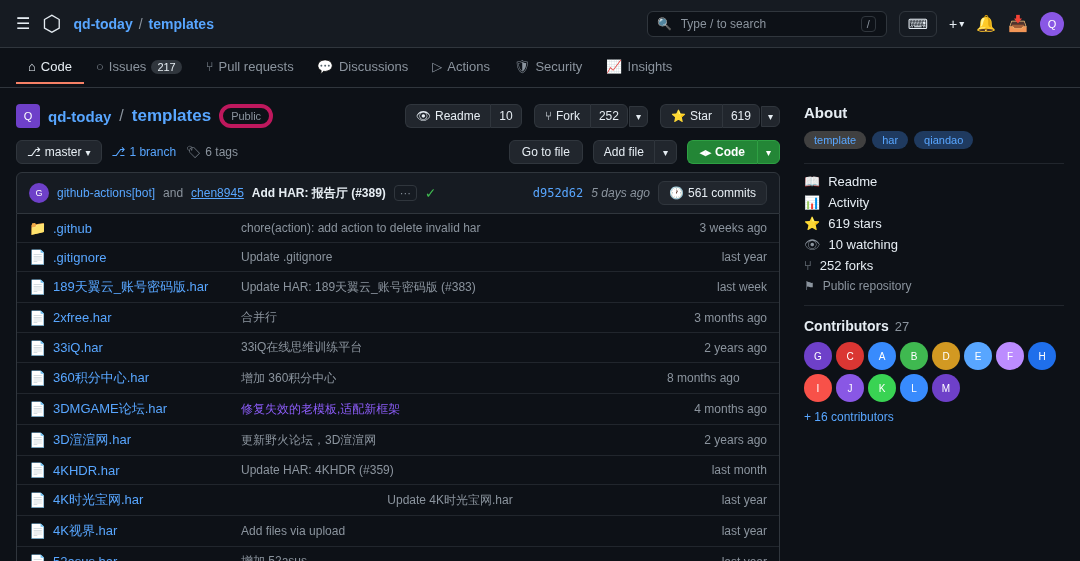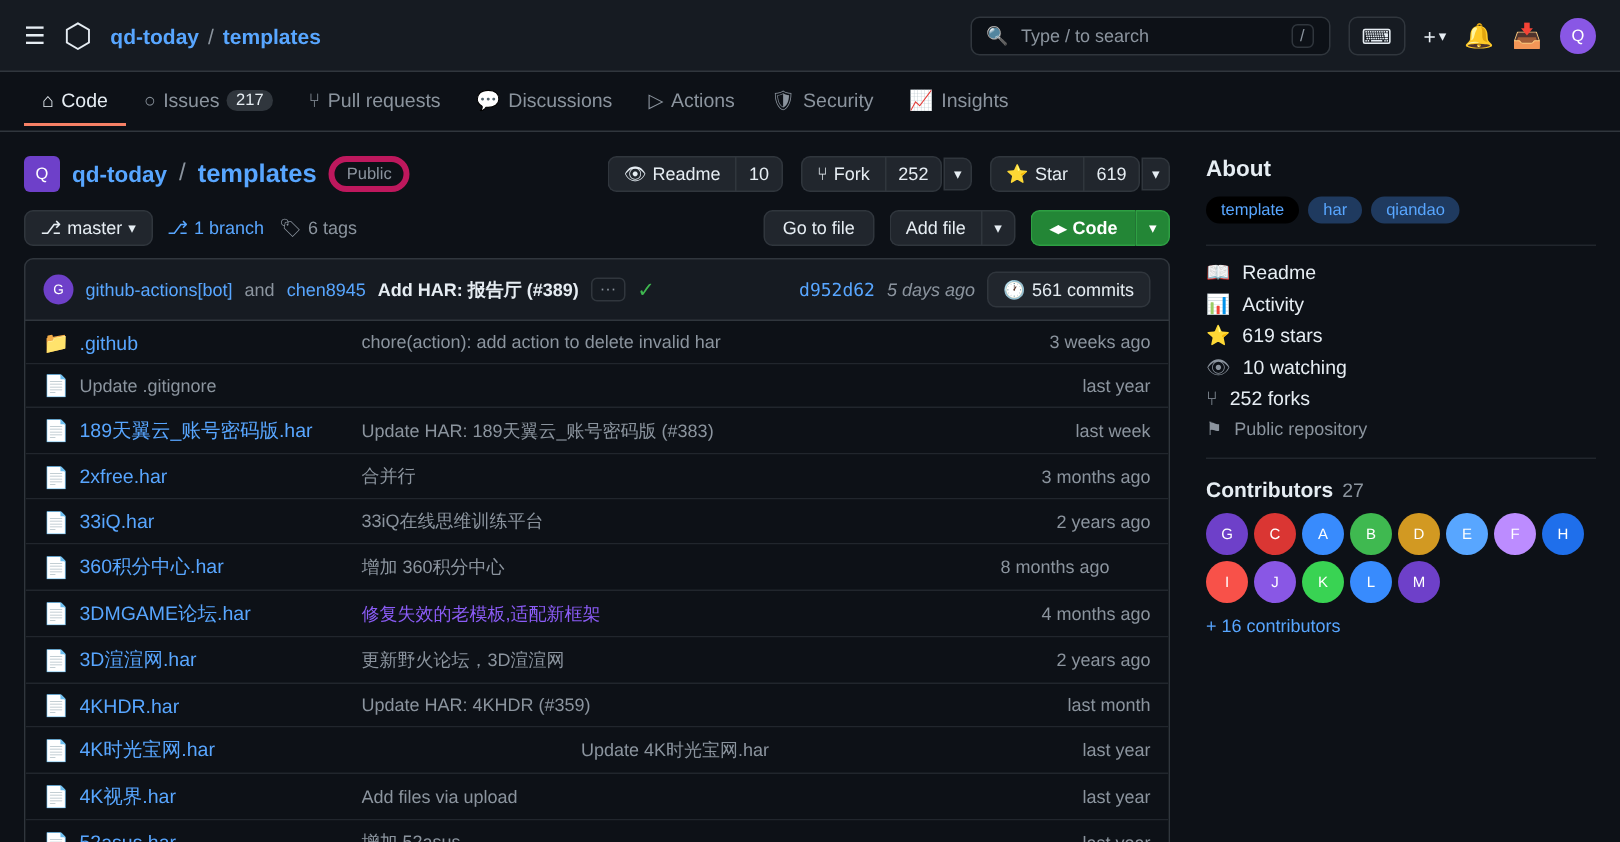--- a/index.html
+++ b/index.html
@@ -136,21 +136,21 @@
           <span>Code</span>
         </button>
         <button style="background:#238636;border:1px solid #2ea043;border-radius:0 6px 6px 0;padding:4px 8px;color:white;font-size:10px;cursor:pointer;">▾</button>
       </div>
     </div>
 
     <div style="display:flex;align-items:center;gap:8px;background:#161b22;border:1px solid #30363d;border-radius:6px 6px 0 0;padding:8px 12px;">
       <div style="width:20px;height:20px;border-radius:50%;background:#6e40c9;display:flex;align-items:center;justify-content:center;font-size:9px;color:white;flex-shrink:0;">G</div>
       <span style="color:#58a6ff;font-size:12px;">github-actions[bot]</span>
       <span style="color:#8b949e;font-size:12px;">and</span>
-      <span style="color:#58a6ff;font-size:12px;">chen8945</span>
+      <span style="color:#58a6ff;font-size:12px;text-decoration:underline;">chen8945</span>
       <span style="color:#e6edf3;font-size:12px;font-weight:600;">Add HAR: 报告厅 (#389)</span>
       <span style="color:#8b949e;font-size:11px;border:1px solid #30363d;border-radius:4px;padding:1px 5px;cursor:pointer;">···</span>
       <span style="color:#3fb950;font-size:14px;">✓</span>
       <div style="flex:1;"></div>
       <a style="color:#58a6ff;font-size:12px;font-family:monospace;text-decoration:none;">d952d62</a>
       <span style="color:#8b949e;font-size:12px;font-style:italic;">5 days ago</span>
       <button style="display:flex;align-items:center;gap:4px;border:1px solid #30363d;border-radius:6px;padding:4px 10px;background:#21262d;color:#e6edf3;font-size:12px;cursor:pointer;">
         <span>🕐</span>
         <span>561 commits</span>
       </button>
@@ -158,20 +158,21 @@
 
     <div style="border:1px solid #30363d;border-top:none;border-radius:0 0 6px 6px;overflow:hidden;" id="file-table-container">
     <div style="display: flex; align-items: center; gap: 8px; padding: 6px 12px; border-bottom: 1px solid rgb(33, 38, 45); background: rgb(13, 17, 23);">
           <span style="color: rgb(121, 192, 255); font-size: 14px; flex-shrink: 0; width: 16px;">📁</span>
           <a style="color: rgb(88, 166, 255); font-size: 13px; min-width: 180px; flex-shrink: 0; text-decoration: none;">.github</a>
           <span style="color: rgb(139, 148, 158); font-size: 12px; flex: 1 1 0%; overflow: hidden; text-overflow: ellipsis; white-space: nowrap;">chore(action): add action to delete invalid har</span>
           <span style="color: rgb(139, 148, 158); font-size: 12px; text-align: right; min-width: 100px; flex-shrink: 0; white-space: nowrap;">3 weeks ago</span>
         </div>
         <div style="display: flex; align-items: center; gap: 8px; padding: 6px 12px; border-bottom: 1px solid rgb(33, 38, 45); background: rgb(13, 17, 23);">
           <span style="color: rgb(139, 148, 158); font-size: 14px; flex-shrink: 0; width: 16px;">📄</span>
+          <a style="color: rgb(88, 166, 255); font-size: 13px; min-width: 180px; flex-shrink: 0; text-decoration: none;">.gitignore</a>
           <span style="color: rgb(139, 148, 158); font-size: 12px; flex: 1 1 0%; overflow: hidden; text-overflow: ellipsis; white-space: nowrap;">Update .gitignore</span>
           <span style="color: rgb(139, 148, 158); font-size: 12px; text-align: right; min-width: 100px; flex-shrink: 0; white-space: nowrap;">last year</span>
         </div>
         <div style="display: flex; align-items: center; gap: 8px; padding: 6px 12px; border-bottom: 1px solid rgb(33, 38, 45); background: rgb(13, 17, 23);">
           <span style="color: rgb(139, 148, 158); font-size: 14px; flex-shrink: 0; width: 16px;">📄</span>
           <a style="color: rgb(88, 166, 255); font-size: 13px; min-width: 180px; flex-shrink: 0; text-decoration: none;">189天翼云_账号密码版.har</a>
           <span style="color: rgb(139, 148, 158); font-size: 12px; flex: 1 1 0%; overflow: hidden; text-overflow: ellipsis; white-space: nowrap;">Update HAR: 189天翼云_账号密码版 (#383)</span>
           <span style="color: rgb(139, 148, 158); font-size: 12px; text-align: right; min-width: 100px; flex-shrink: 0; white-space: nowrap;">last week</span>
         </div>
         <div style="display: flex; align-items: center; gap: 8px; padding: 6px 12px; border-bottom: 1px solid rgb(33, 38, 45); background: rgb(13, 17, 23);">
@@ -228,21 +229,21 @@
           <span style="color: rgb(139, 148, 158); font-size: 12px; flex: 1 1 0%; overflow: hidden; text-overflow: ellipsis; white-space: nowrap;">增加 52asus</span>
           <span style="color: rgb(139, 148, 158); font-size: 12px; text-align: right; min-width: 100px; flex-shrink: 0; white-space: nowrap;">last year</span>
         </div>
       </div>
   </div>
 
   <div style="width:260px;flex-shrink:0;">
     <div>
       <div style="font-size:15px;font-weight:600;color:#e6edf3;margin-bottom:10px;">About</div>
       <div style="display:flex;flex-wrap:wrap;gap:6px;margin-bottom:14px;" id="topic-tags-container">
-          <a style="background: #000000; color: rgb(88, 166, 255); border-radius: 12px; padding: 3px 10px; font-size: 11px; cursor: pointer; text-decoration: none;">template</a>
+          <a style="background: #404040; color: rgb(88, 166, 255); border-radius: 12px; padding: 3px 10px; font-size: 11px; cursor: pointer; text-decoration: none;">template</a>
           <a style="background: rgb(31, 58, 95); color: rgb(88, 166, 255); border-radius: 12px; padding: 3px 10px; font-size: 11px; cursor: pointer; text-decoration: none;">har</a>
           <a style="background: rgb(31, 58, 95); color: rgb(88, 166, 255); border-radius: 12px; padding: 3px 10px; font-size: 11px; cursor: pointer; text-decoration: none;">qiandao</a>
         </div>
       <div style="height:1px;background:#21262d;margin:10px 0;"></div>
       <div style="display:flex;align-items:center;gap:8px;color:#8b949e;font-size:13px;margin-bottom:6px;">
         <span>📖</span>
         <a style="color:#e6edf3;text-decoration:none;">Readme</a>
       </div>
       <div style="display:flex;align-items:center;gap:8px;color:#8b949e;font-size:13px;margin-bottom:6px;">
         <span>📊</span>

